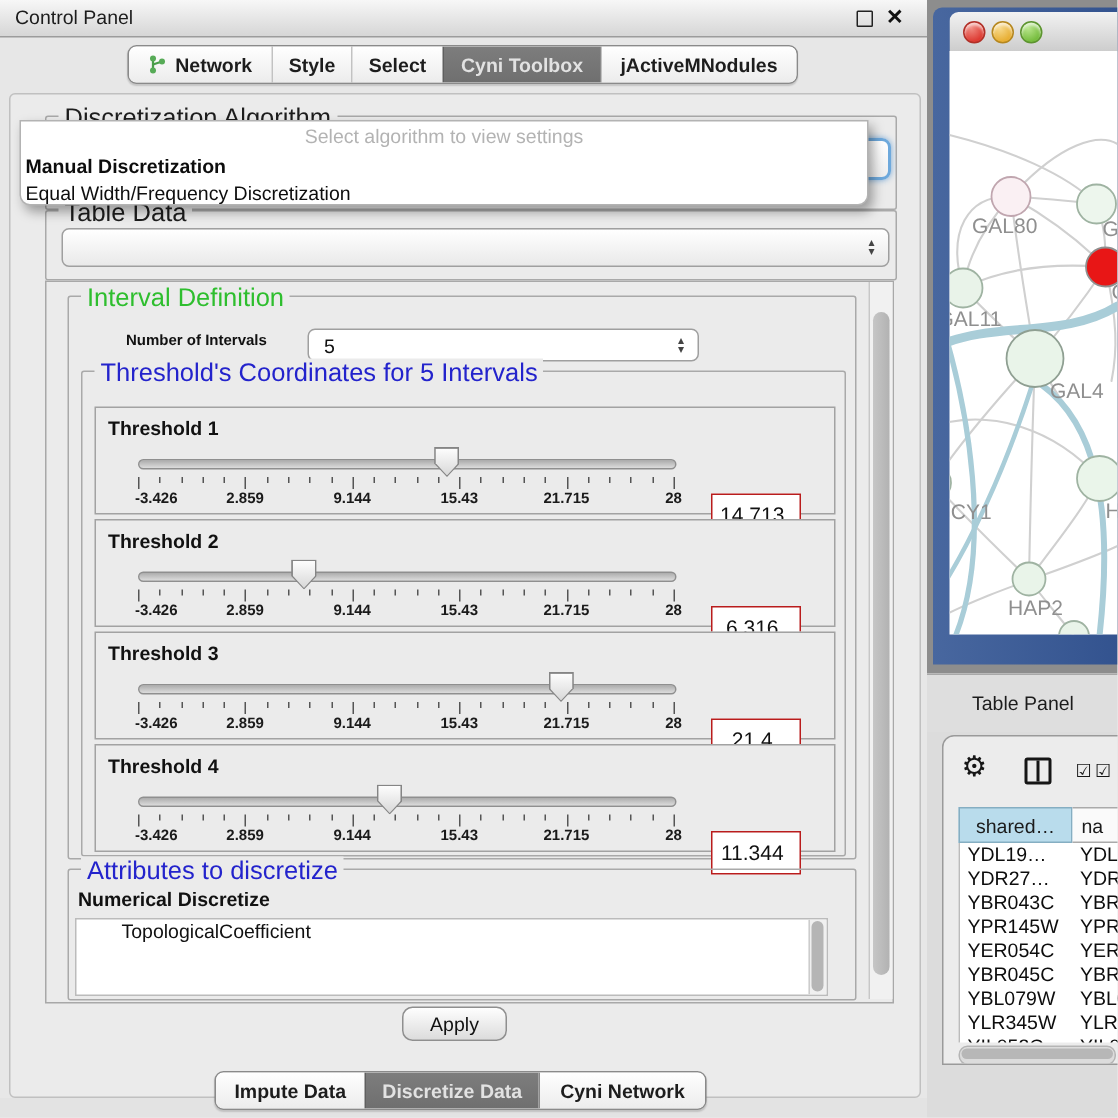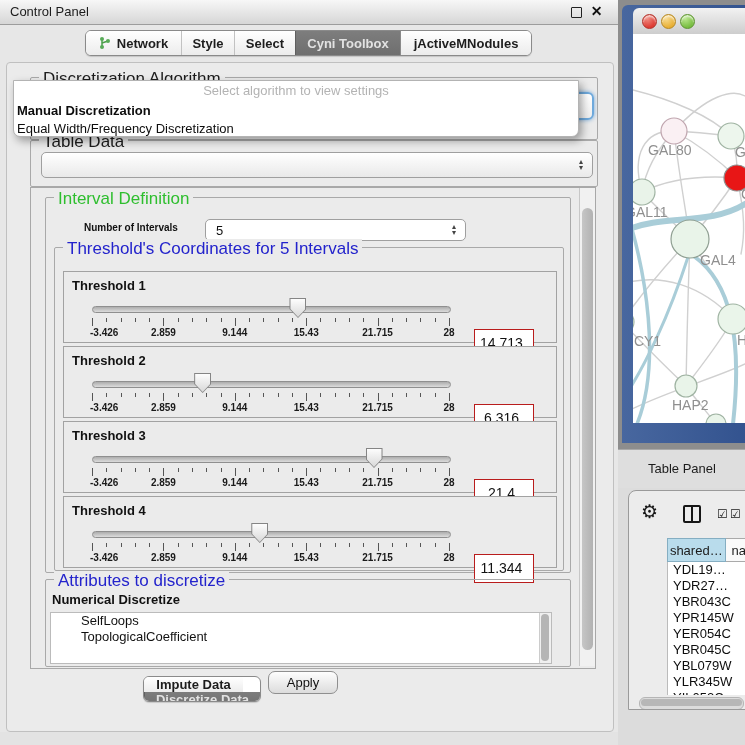--- a/index.html
+++ b/index.html
@@ -18,21 +18,21 @@
 
   
   .seg-bar{display:flex;border:1px solid #8a8a8a;border-radius:6px;overflow:hidden;background:#fff;
            box-shadow:0 1px 1px rgba(0,0,0,.15);height:24px;}
   .seg{display:flex;align-items:center;justify-content:center;font-size:13px;font-weight:bold;
        color:#1d1d1d;background:linear-gradient(#ffffff,#ececec);white-space:nowrap;}
   .seg.sep{border-left:1px solid #c2c2c2;}
   .seg.hard-sep{border-left:1px solid #8a8a8a;}
   .seg.selected{background:linear-gradient(#7d7d7d,#6f6f6f);color:#e2e2e2;border-left:1px solid #5f5f5f;}
   #top-tabs{left:85px;top:30px;}
-  #bottom-tabs{left:143px;top:676px;flex-direction:column;}
+  #bottom-tabs{left:143px;top:714px;}
 
   #main-panel{left:6px;top:62px;width:606px;height:668px;background:#ebebeb;
     border:1px solid #c0c0c0;border-radius:4px;}
 
   
   .groupbox{position:absolute;border:1px solid #a9a9a9;border-radius:2px;}
   .group-title{position:absolute;top:-9px;left:8px;background:#ebebeb;padding:0 4px;font-size:17px;}
   .t-black{color:#1d1d1d;} .t-green{color:#2ebe2e;} .t-blue{color:#2323cc;}
 
   .combo{position:absolute;background:linear-gradient(#ffffff,#e9e9e9);border:1px solid #9f9f9f;
@@ -97,21 +97,21 @@
   #tablebar-title{left:30px;top:11px;font-size:13px;color:#1c1c1c;}
   #right-bg-bottom{left:618px;top:487px;width:127px;height:258px;background:#dcdcdc;}
 
   #table-window{left:628px;top:490px;width:117px;height:218px;background:#ececec;
       border:1px solid #9a9a9a;border-radius:8px 0 0 0;overflow:hidden;}
   #gear-icon{position:absolute;left:12px;top:11px;font-size:19px;color:#161616;line-height:20px;}
   #split-icon{position:absolute;left:54px;top:14px;width:14px;height:14px;border:2px solid #161616;border-radius:2px;}
   #split-icon i{position:absolute;left:6px;top:0;width:2px;height:100%;background:#161616;display:block;}
   .cb-icon{position:absolute;top:16px;font-size:12px;color:#161616;}
 
-  #tp-table{position:absolute;left:10px;top:47px;right:0;margin-left:28px;}
+  #tp-table{position:absolute;left:10px;top:47px;right:0;}
   #tp-header{display:flex;height:24px;}
   .tp-h{font-size:13px;color:#1b1b1b;display:flex;align-items:center;}
   .tp-h.c1{width:74px;background:#b9dcec;border:1px solid #85aec2;justify-content:center;}
   .tp-h.c2{flex:1;background:#fafafa;border-top:1px solid #aaa;border-bottom:1px solid #aaa;padding-left:6px;}
   #tp-rows{background:#fff;height:133px;overflow:hidden;border-left:1px solid #bbb;}
   .tp-row{display:flex;height:16px;line-height:16px;font-size:13px;color:#0d0d0d;}
   .tp-row .c1{width:74px;padding-left:5px;box-sizing:border-box;white-space:nowrap;overflow:hidden;}
   .tp-row .c2{flex:1;padding-left:6px;white-space:nowrap;overflow:hidden;}
   #tp-hscroll{position:absolute;left:10px;right:2px;top:206px;height:11px;background:#dcdcdc;border:1px solid #b5b5b5;border-radius:6px;}
   #tp-hscroll .thumb{position:absolute;left:1px;top:1px;right:1px;height:7px;border-radius:5px;background:#b7b7b7;}
@@ -359,21 +359,20 @@
               <div class="th-value">11.344</div>
             </div>
           </div>
       </div>
     </div>
 
     <div class="groupbox" style="left:14px;top:391px;width:524px;height:86px">
       <span class="group-title t-blue">Attributes to discretize</span>
       <div class="abs" style="left:6px;top:12px;font-size:13px;font-weight:bold;color:#111">Numerical Discretize</div>
       <div id="attr-list">
-        <div class="attr-item">SelfLoops</div>
         <div class="attr-item">TopologicalCoefficient</div>
         <div id="attr-vscroll">
             <div class="thumb"></div>
           </div>
       </div>
     </div>
   </div>
 
   <div class="abs" id="apply-btn">Apply</div>
 

